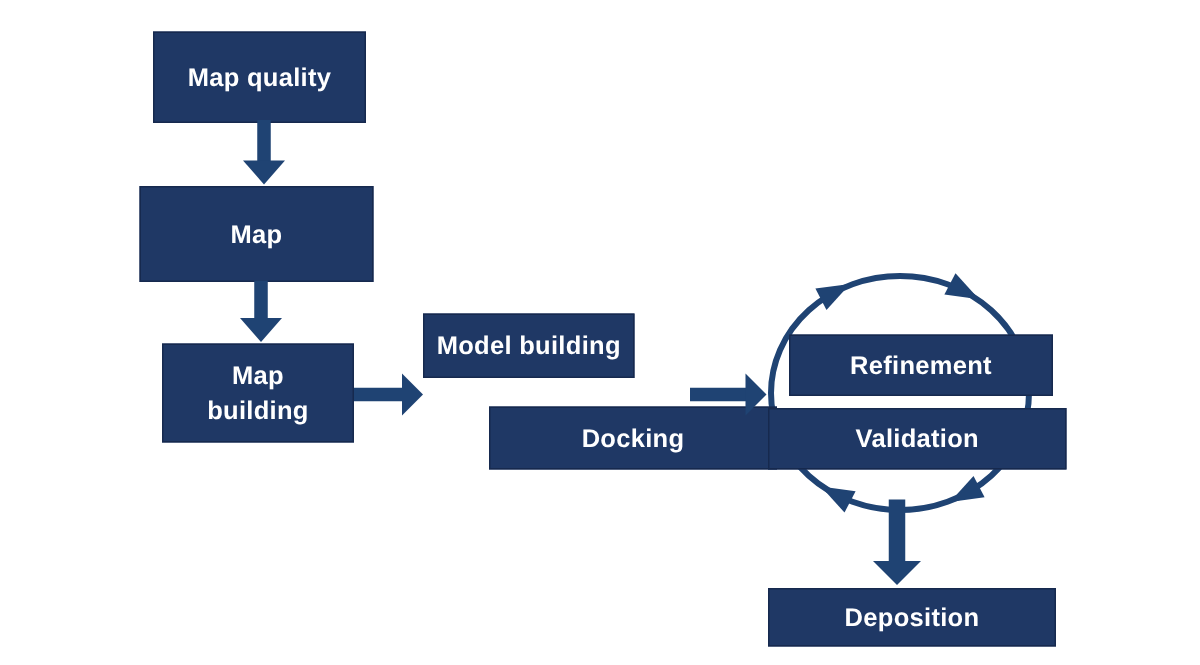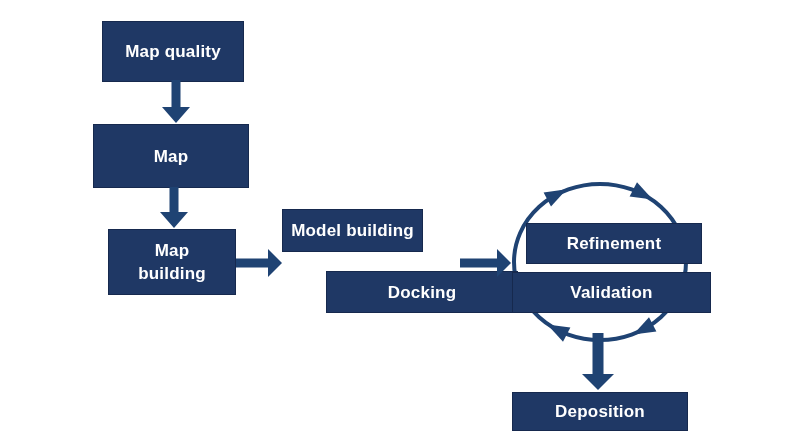--- a/index.html
+++ b/index.html
@@ -73,21 +73,21 @@
   </div>
 
   <div class="node" style="left:526px;top:211px;width:176px;height:41px;margin-top:12px;">
     <span>Refinement</span>
   </div>
 
   <div class="node" style="left:512px;top:272px;width:199px;height:41px;">
     <span>Validation</span>
   </div>
 
-  <div class="node" style="left:512px;top:392px;width:176px;height:39px;">
+  <div class="node" style="left:512px;top:392px;width:192px;height:39px;">
     <span>Deposition</span>
   </div>
 
   <svg class="layer" style="z-index:3">
 
     <g>
       <rect class="arrow-part" x="171.5" y="80" width="9" height="28"></rect>
       <polygon class="arrow-part" points="162,107 190,107 176,123"></polygon>
     </g>
 

